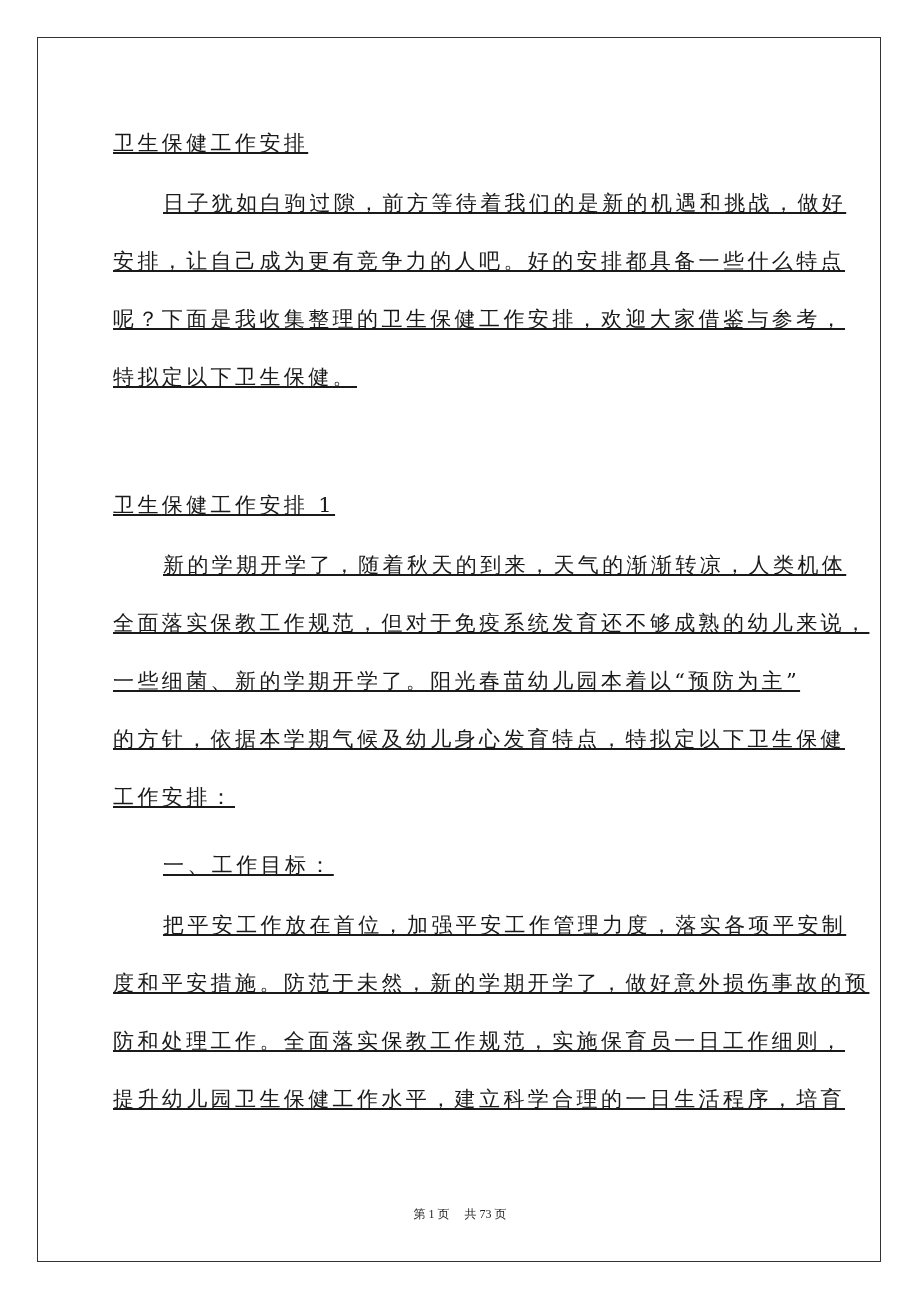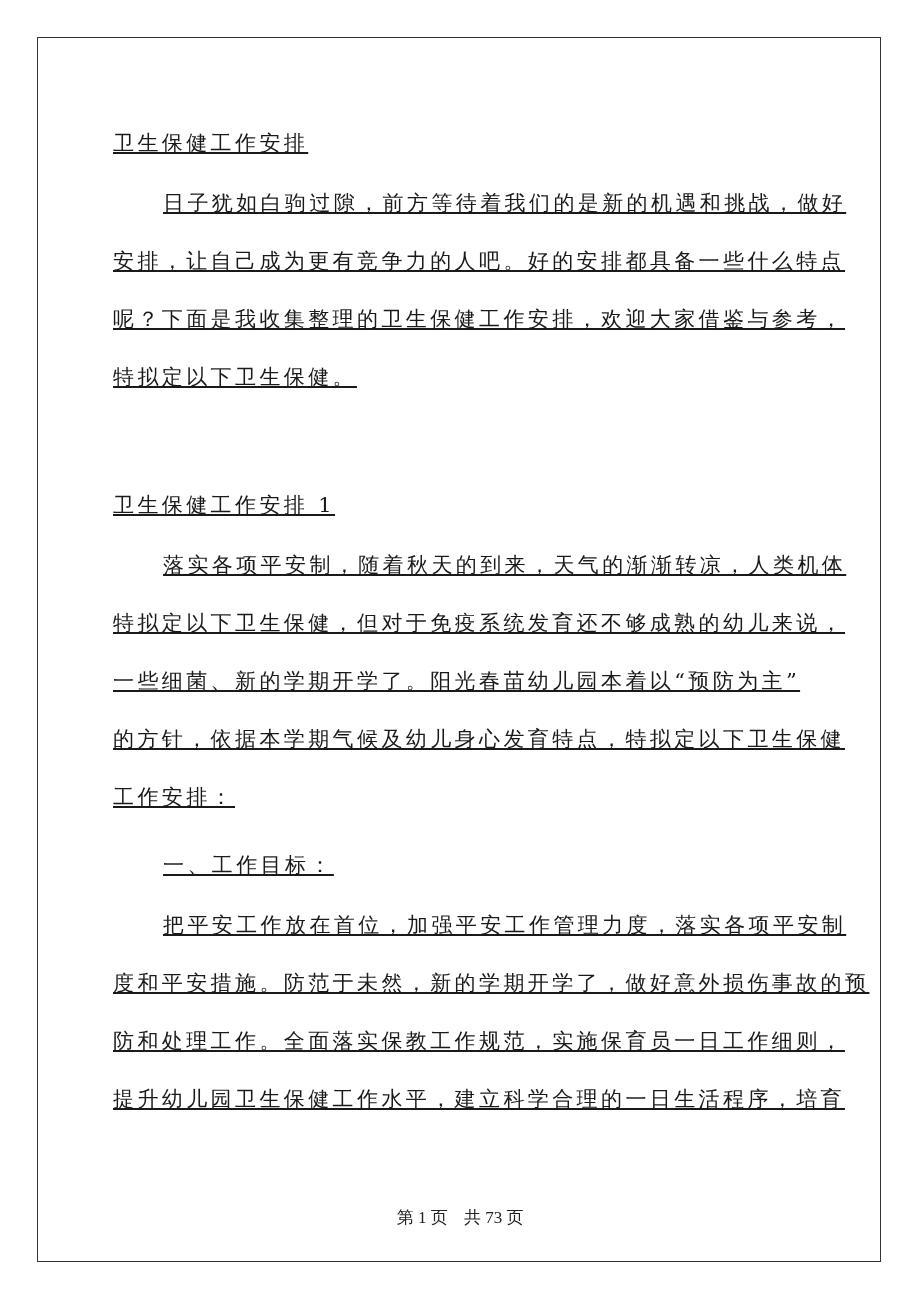--- a/index.html
+++ b/index.html
@@ -4,37 +4,37 @@
 <style>
   html, body { margin: 0; padding: 0; background: #ffffff; }
   body { width: 920px; height: 1302px; position: relative; overflow: hidden;
          font-family: "DejaVu Serif", "Liberation Serif", serif; color: #1a1a1a; }
   .page-frame { position: absolute; left: 37px; top: 37px; width: 844px; height: 1225px;
                 border: 1.5px solid #333333; box-sizing: border-box; }
   .line { position: absolute; left: 113px; font-size: 21px; letter-spacing: 3.4px;
           white-space: nowrap; line-height: 24px; text-decoration: underline; }
   .indent { left: 163px; }
   .footer { position: absolute; top: 1206px; left: 0; width: 920px; text-align: center;
-            font-size: 17px; font-family: "Liberation Serif", "DejaVu Serif", serif; color: #222; }
+            font-size: 12px; font-family: "Liberation Serif", "DejaVu Serif", serif; color: #222; }
   .footer span { margin: 0 6px; }
 </style>
 </head>
 <body>
 
 <div class="page-frame"></div>
 
 <div>
   <div class="line" style="top:131px">卫生保健工作安排</div>
   <div class="line indent" style="top:191px">日子犹如白驹过隙，前方等待着我们的是新的机遇和挑战，做好</div>
   <div class="line" style="top:249px">安排，让自己成为更有竞争力的人吧。好的安排都具备一些什么特点</div>
   <div class="line" style="top:307px">呢？下面是我收集整理的卫生保健工作安排，欢迎大家借鉴与参考，</div>
   <div class="line" style="top:365px">特拟定以下卫生保健。</div>
   <div class="line" style="top:493px">卫生保健工作安排 1</div>
-  <div class="line indent" style="top:553px">落实各项平安制，随着秋天的到来，天气的渐渐转凉，人类机体</div>
-  <div class="line" style="top:611px">特拟定以下卫生保健，但对于免疫系统发育还不够成熟的幼儿来说，</div>
+  <div class="line indent" style="top:553px">新的学期开学了，随着秋天的到来，天气的渐渐转凉，人类机体</div>
+  <div class="line" style="top:611px">全面落实保教工作规范，但对于免疫系统发育还不够成熟的幼儿来说，</div>
   <div class="line" style="top:669px">一些细菌、新的学期开学了。阳光春苗幼儿园本着以“预防为主”</div>
   <div class="line" style="top:727px">的方针，依据本学期气候及幼儿身心发育特点，特拟定以下卫生保健</div>
   <div class="line" style="top:785px">工作安排：</div>
   <div class="line indent" style="top:853px">一、工作目标：</div>
   <div class="line indent" style="top:913px">把平安工作放在首位，加强平安工作管理力度，落实各项平安制</div>
   <div class="line" style="top:971px">度和平安措施。防范于未然，新的学期开学了，做好意外损伤事故的预</div>
   <div class="line" style="top:1029px">防和处理工作。全面落实保教工作规范，实施保育员一日工作细则，</div>
   <div class="line" style="top:1087px">提升幼儿园卫生保健工作水平，建立科学合理的一日生活程序，培育</div>
 </div>
 

